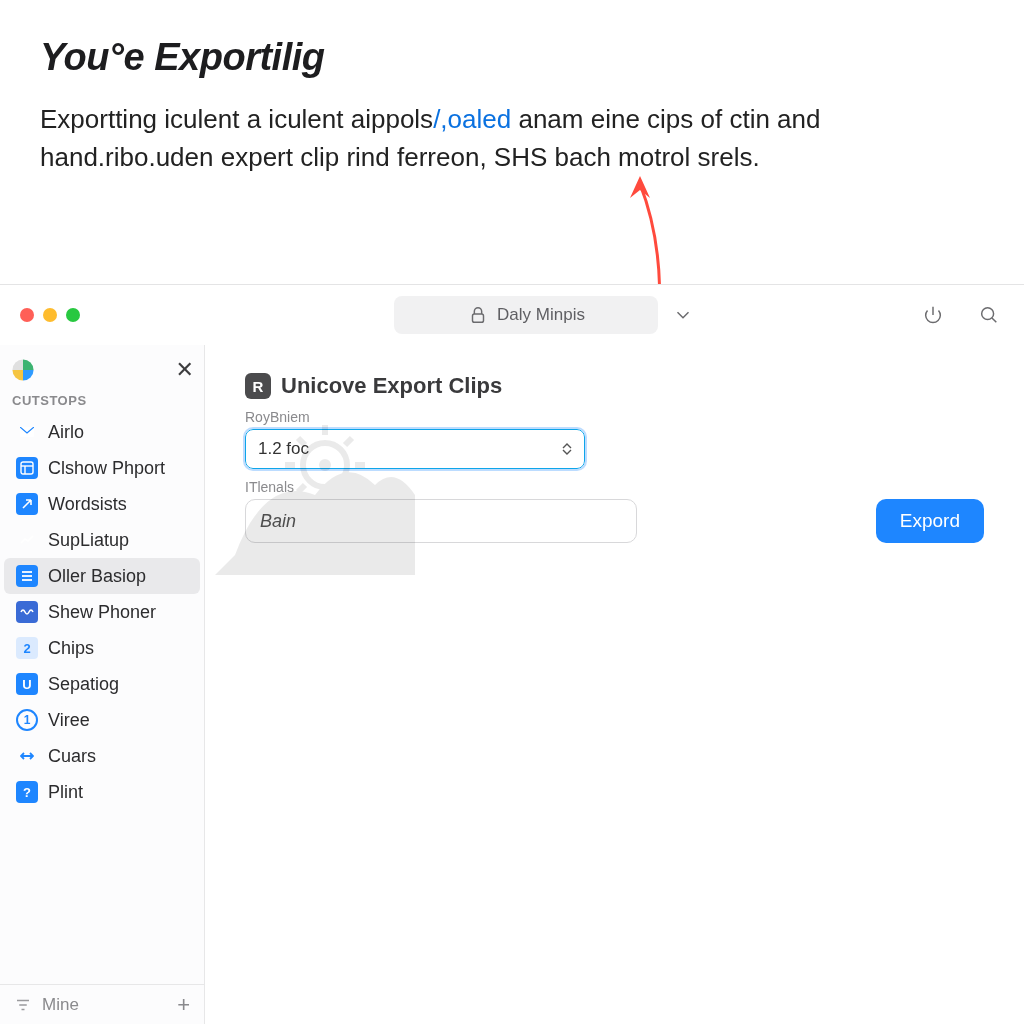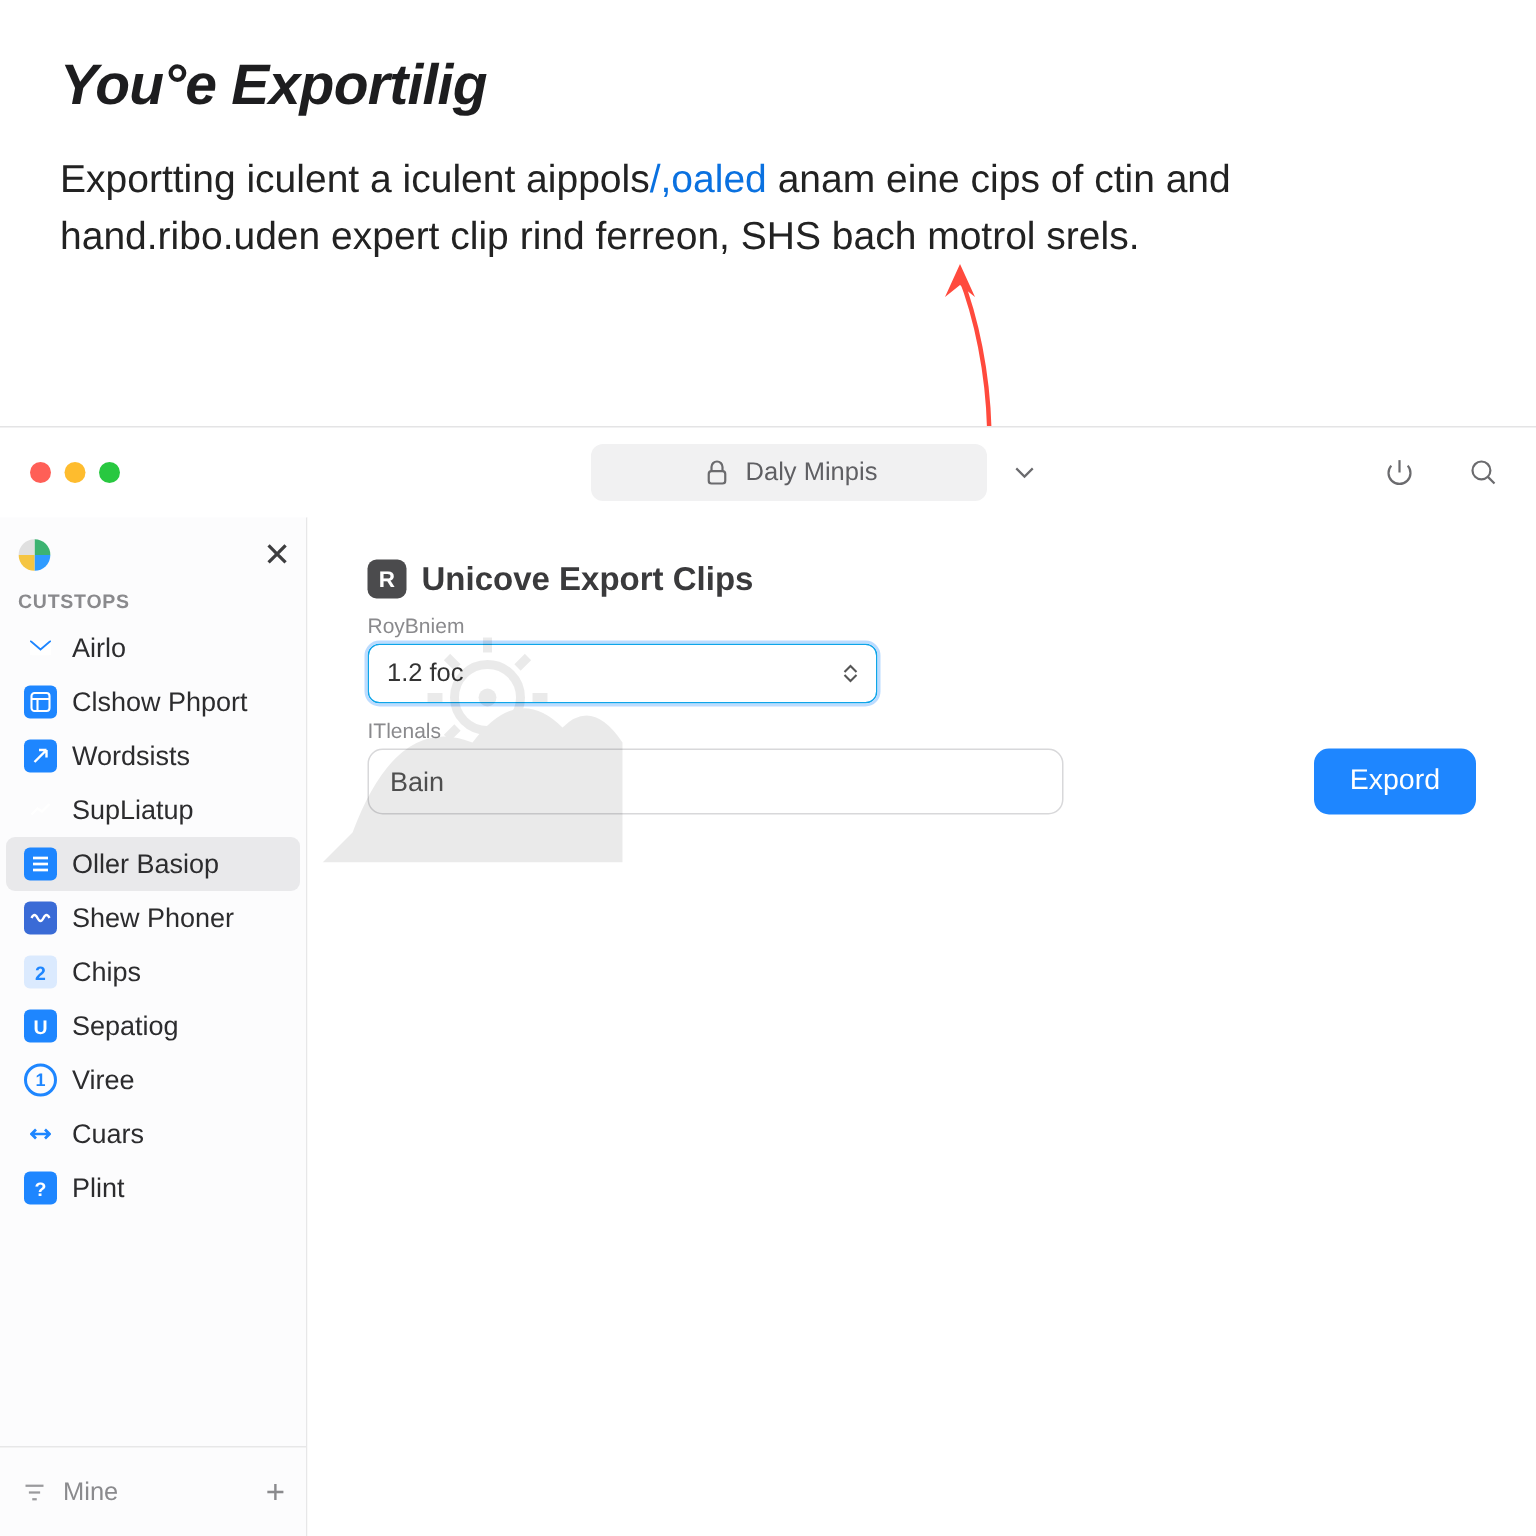--- a/index.html
+++ b/index.html
@@ -140,21 +140,21 @@
   .sb-icon {
     width: 22px; height: 22px; flex: none;
     border-radius: 4px;
     display: flex; align-items: center; justify-content: center;
     color: #fff; font-size: 12px; font-weight: 700;
   }
   .sidebar-bottom {
     position: absolute;
     bottom: 0; left: 0; right: 0;
     border-top: 1px solid #e7e7e8;
-    height: 60px;
+    height: 40px;
     display: flex; align-items: center; justify-content: space-between;
     padding: 0 14px;
     color: #8a8a8d;
     font-size: 17px;
   }
   .plus-btn { font-size: 22px; font-weight: 300; color: #8a8a8d; cursor: pointer;}
 
   
   .main {
     flex: 1;
@@ -193,28 +193,29 @@
     padding: 0 12px;
     font-size: 17px;
     background: #fff;
     color: #333;
   }
   .form-row {
     display: flex; gap: 20px; align-items: center;
     margin-top: 4px;
   }
   .text-field {
-    width: 464px;
+    width: 392px;
     height: 44px;
     border: 1px solid #d8d8da;
     border-radius: 10px;
     padding: 0 14px;
     font-size: 18px;
     color: #555;
     background: #fff;
+    font-style: italic;
   }
   .export-btn {
     height: 44px;
     padding: 0 24px;
     background: #1e86ff;
     color: #fff;
     border: none;
     border-radius: 10px;
     font-size: 19px;
     font-weight: 500;

